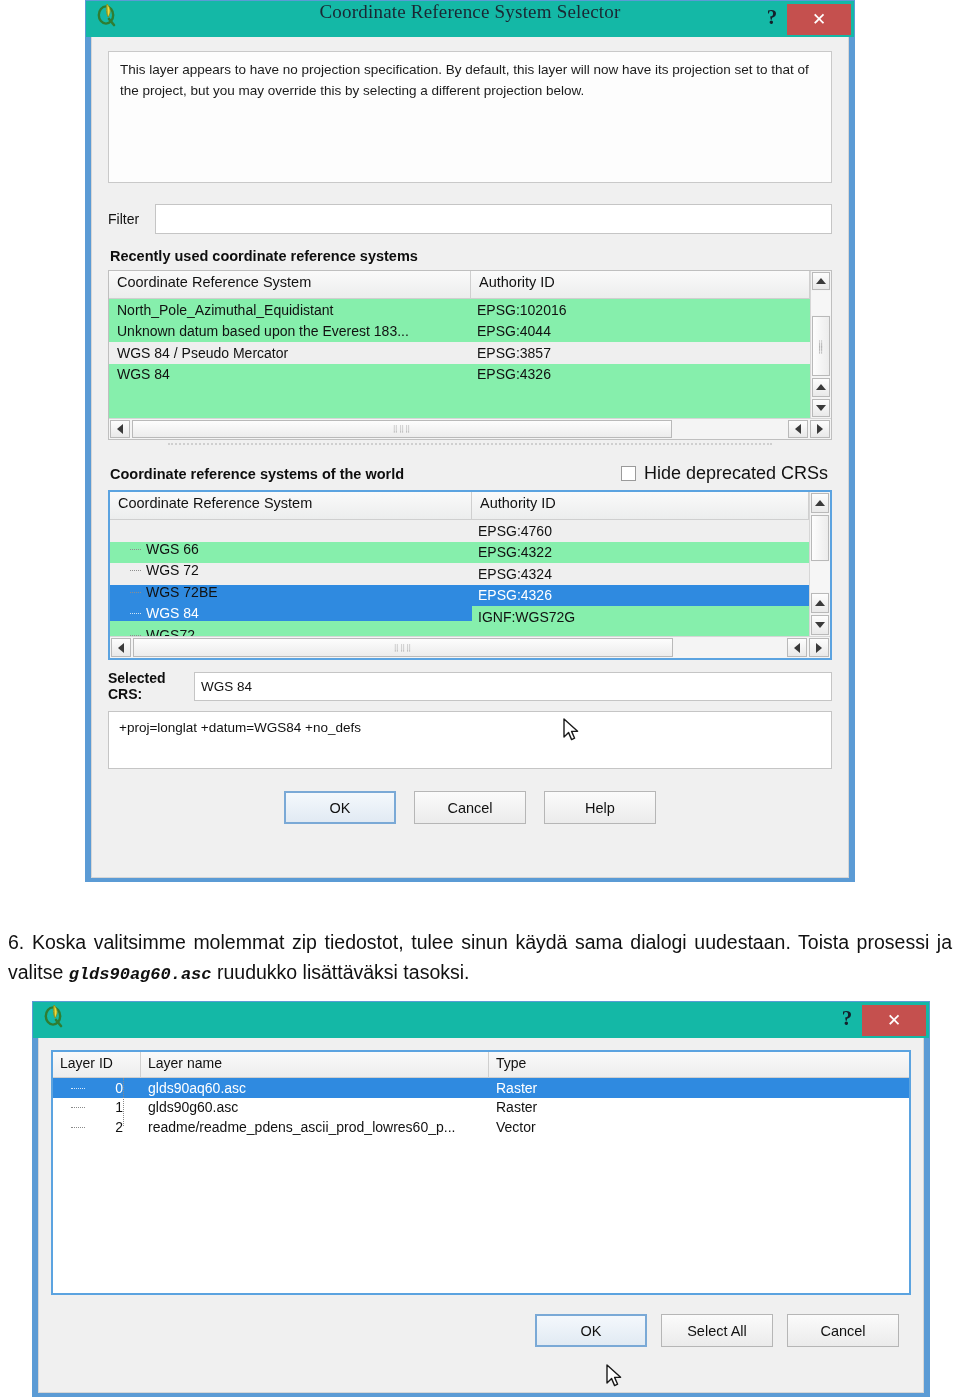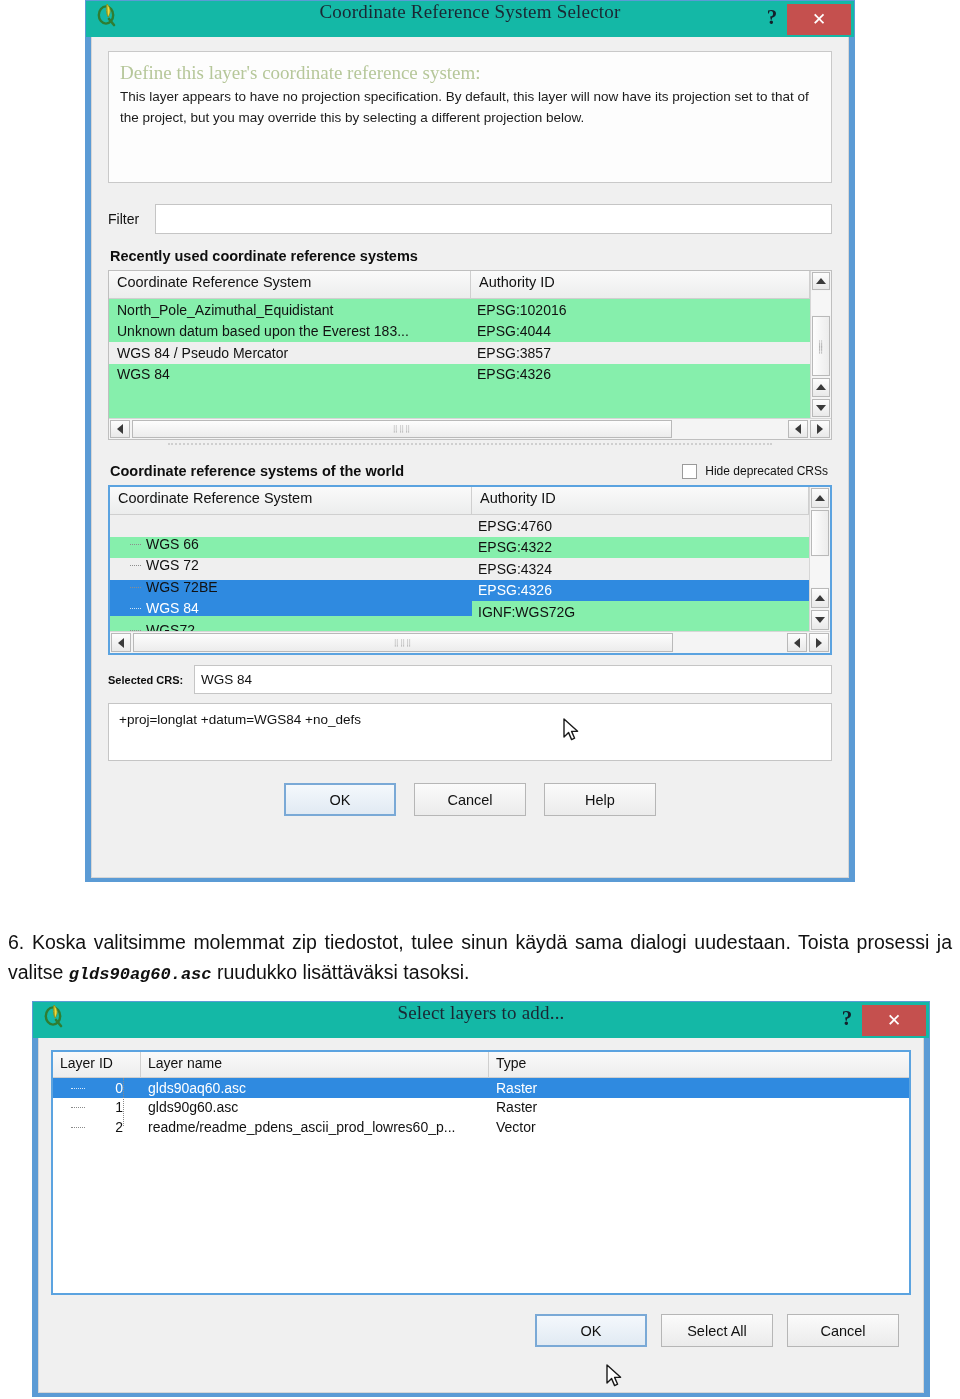--- a/index.html
+++ b/index.html
@@ -124,21 +124,21 @@
     align-items: center;
     justify-content: space-between;
     margin: 14px 0 6px 2px;
   }
   .chk-wrap { display: flex; align-items: center; gap: 8px; margin-right: 4px; }
   .chk-box {
     width: 15px; height: 15px;
     border: 1px solid #9a9a9a;
     background: #fff;
   }
-  .chk-label { font-size: 12px; color: #101010; }
+  .chk-label { font-size: 18px; color: #101010; }
 
   
   .tree {
     border: 1px solid #bfbfbf;
     background: #86efac;
     display: flex;
     flex-direction: column;
   }
   .tree.focused { border: 2px solid #5ba3e0; }
   .tree-head {
@@ -237,21 +237,21 @@
   .hgrip { position:absolute; left:50%; top:50%; transform:translate(-50%,-50%);
            font-size:7px; color:#b0b0b0; line-height:3.5px; letter-spacing:1px; white-space:pre;}
 
   .dotted-sep {
     height: 6px;
     margin: 3px 60px 0 60px;
     border-top: 2px dotted #cfcfcf;
   }
 
   .sel-crs-row { display: flex; align-items: center; margin-top: 10px; }
-  .sel-crs-label { font-size: 11px; font-weight: bold; color: #0d0d0d; width: 86px; }
+  .sel-crs-label { font-size: 14px; font-weight: bold; color: #0d0d0d; width: 86px; }
   .sel-crs-input {
     flex: 1; height: 29px;
     border: 1px solid #c5c5c5;
     background: #ffffff;
     padding: 0 6px;
     font-size: 13.5px; color: #111;
     display: flex; align-items: center;
   }
   .proj-box {
     margin-top: 9px;
@@ -344,21 +344,20 @@
       <div class="title-text">Coordinate Reference System Selector</div>
       <div class="title-btns">
         <div class="help-btn">?</div>
         <div class="close-btn">✕</div>
       </div>
     </div>
 
     <div class="win-body">
 
       <div class="desc-box">
-        <div class="desc-title">Define this layer's coordinate reference system:</div>
         <div class="desc-body">This layer appears to have no projection specification. By default, this layer will now have its projection set to that of the project, but you may override this by selecting a different projection below.</div>
       </div>
 
       <div class="filter-row">
         <div class="filter-label">Filter</div>
         <input class="filter-input" type="text" value="" style="">
       </div>
 
       <div class="group-label">Recently used coordinate reference systems</div>
 
@@ -520,21 +519,20 @@
   <div class="window" id="layers-dialog">
     <div class="titlebar">
       <div class="app-icon">
         <svg width="26" height="26" viewBox="0 0 26 26">
           <ellipse cx="12" cy="14" rx="7.2" ry="8.6" fill="none" stroke="#2f7d32" stroke-width="2.4"></ellipse>
           <path d="M15 18 L20 24" stroke="#2f7d32" stroke-width="2.6" stroke-linecap="round"></path>
           <path d="M13 3 C17 7 17 12 14 16 C12 12 12 7 13 3 Z" fill="#f2d93b" stroke="#7a8b1f" stroke-width="0.8"></path>
           <path d="M13 4 L13.5 15" stroke="#8a9a28" stroke-width="0.8"></path>
         </svg>
       </div>
-      <div class="title-text">Select layers to add...</div>
       <div class="title-btns">
         <div class="help-btn">?</div>
         <div class="close-btn">✕</div>
       </div>
     </div>
 
     <div class="win-body">
       <div class="layer-tree">
         <div class="lt-head">
           <div class="lt-th c1">Layer ID</div>

